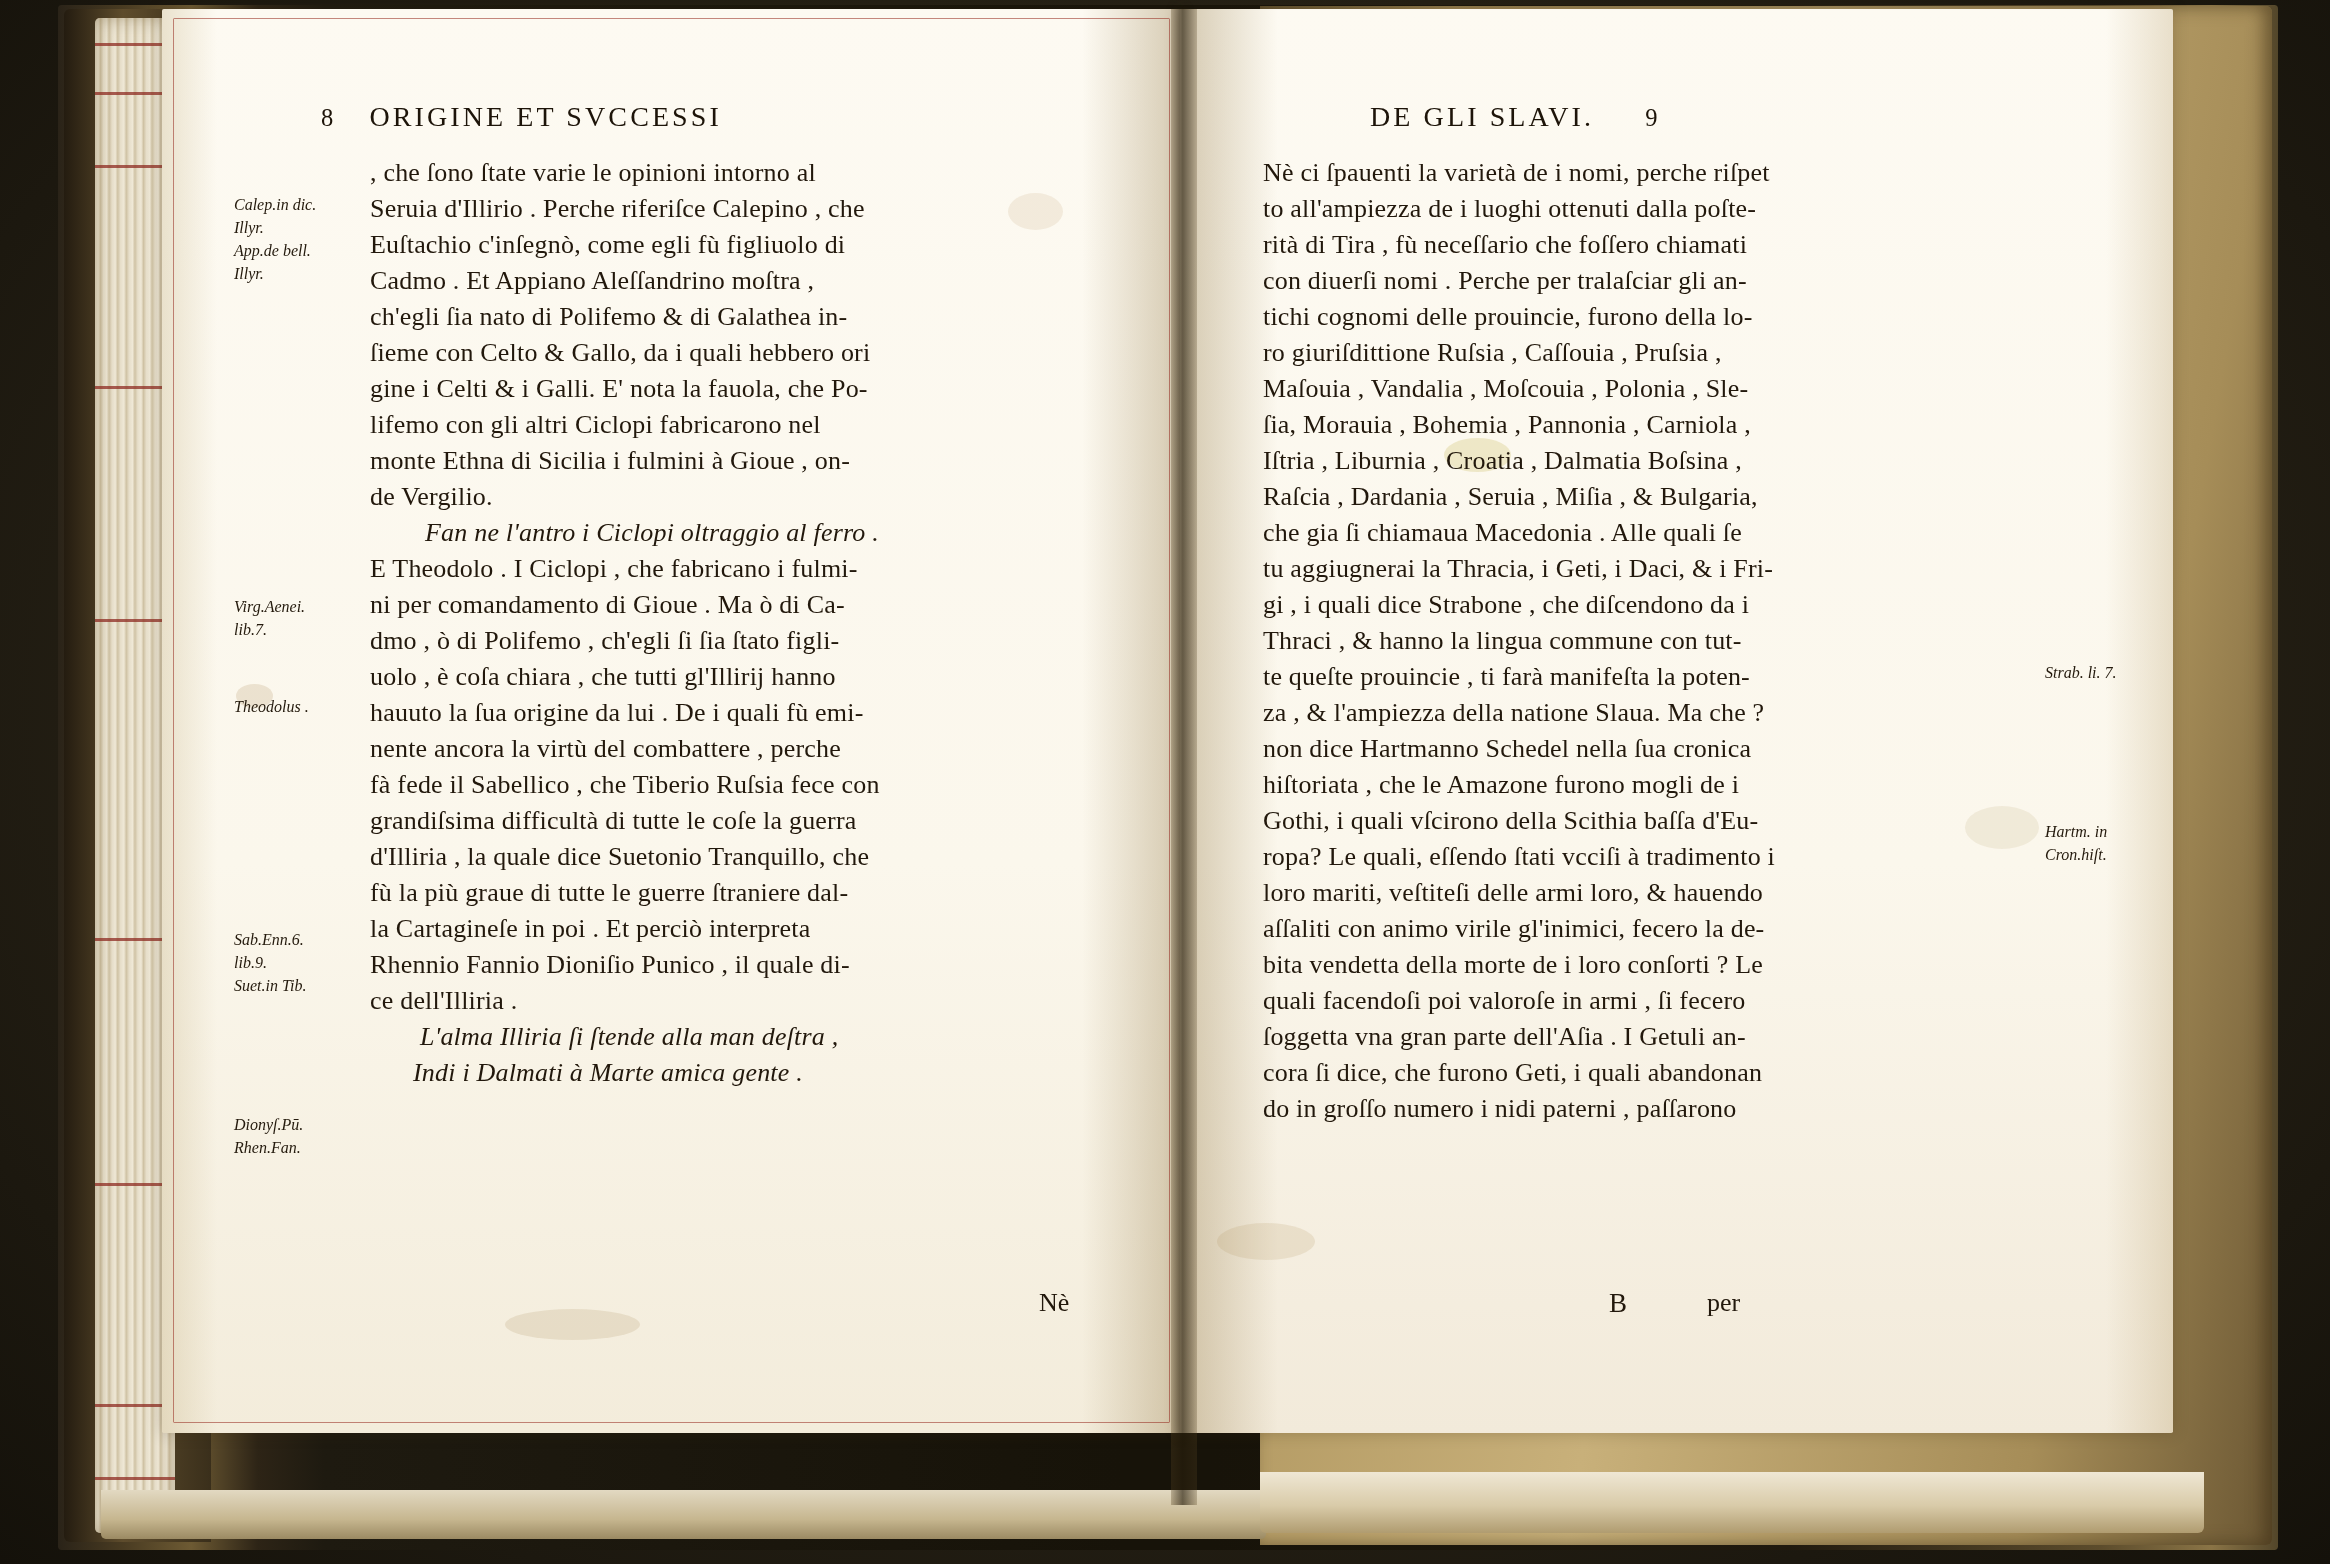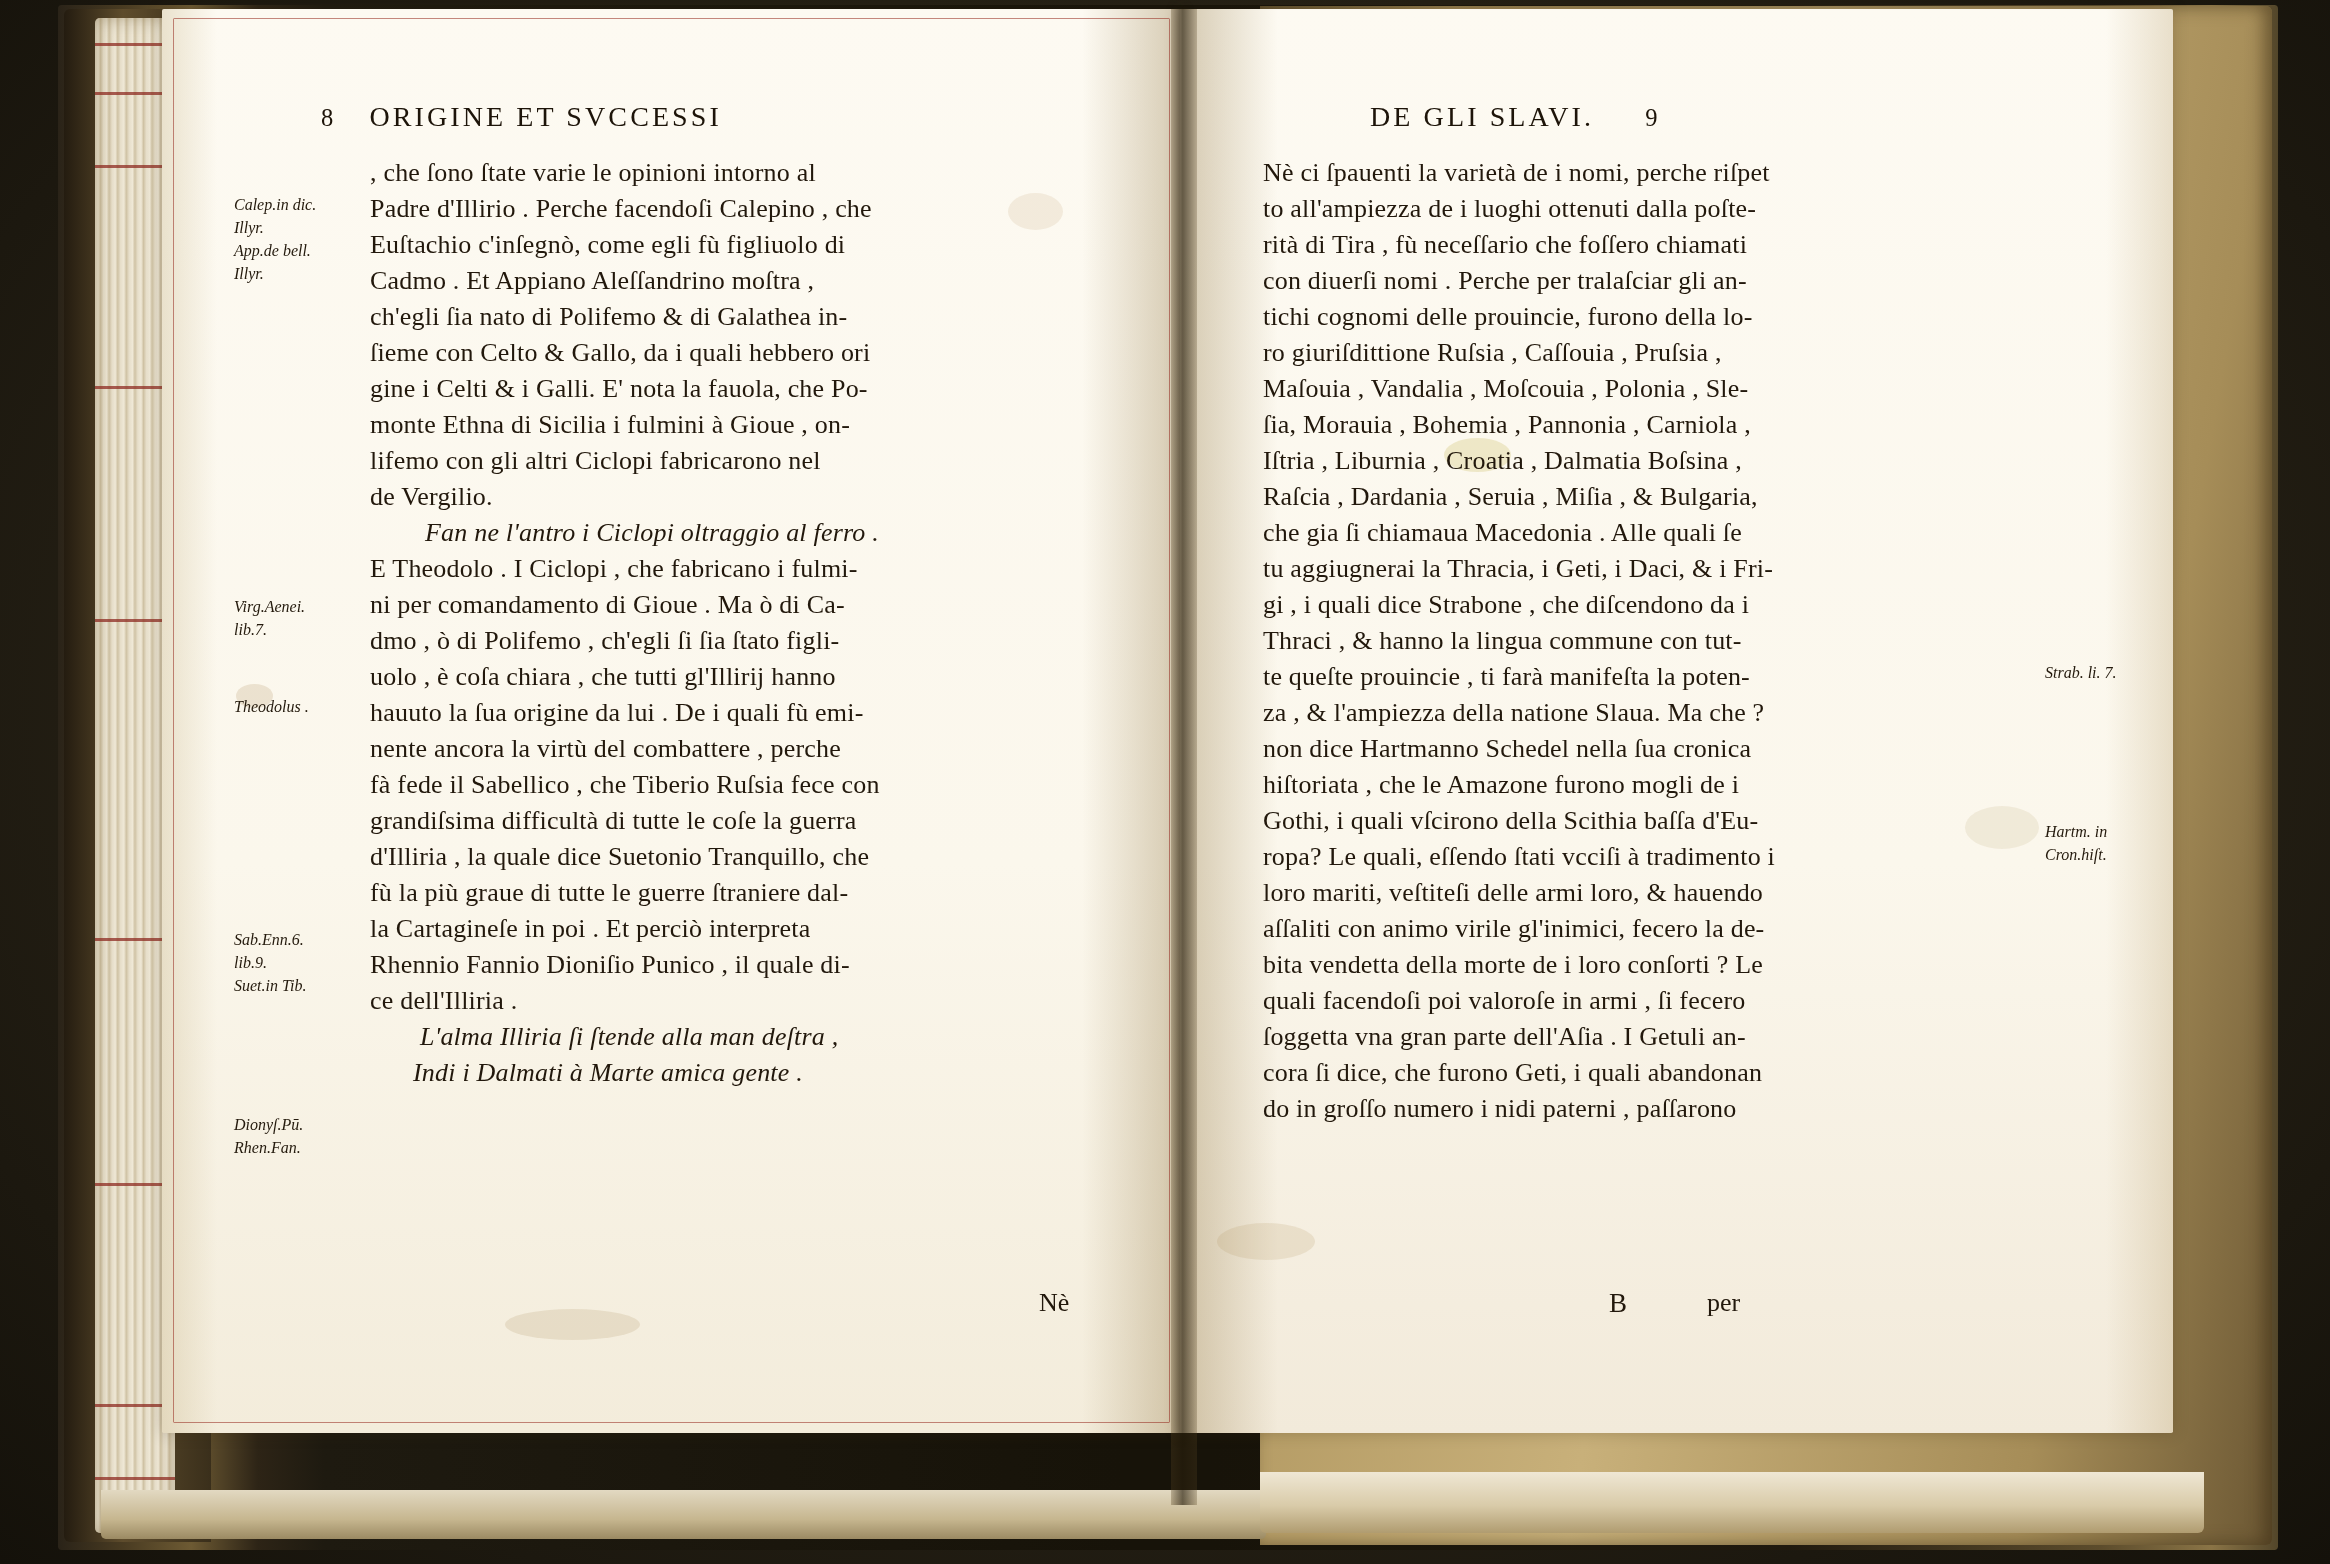--- a/index.html
+++ b/index.html
@@ -275,28 +275,28 @@
           <div>lib.9.</div>
           <div>Suet.in Tib.</div>
         </div>
         <div class="marginal" style="left:72px;top:1104px">
           <div>Dionyſ.Pū.</div>
           <div>Rhen.Fan.</div>
         </div>
 
         <div class="text-col body-text" style="left:208px;top:146px;width:730px">
           <span class="ln">, che ſono ſtate varie le opinioni intorno al</span>
-          <span class="ln">Padre d'Illirio .  Perche facendoſi Calepino , che</span>
+          <span class="ln">Seruia d'Illirio .  Perche riferiſce Calepino , che</span>
           <span class="ln">Euſtachio c'inſegnò, come egli fù figliuolo di</span>
           <span class="ln">Cadmo .  Et Appiano Aleſſandrino moſtra ,</span>
           <span class="ln">ch'egli ſia nato di Polifemo &amp; di Galathea in-</span>
           <span class="ln">ſieme con Celto &amp; Gallo, da i quali hebbero ori</span>
           <span class="ln">gine i Celti &amp; i Galli.  E' nota la fauola, che Po-</span>
+          <span class="ln">lifemo con gli altri Ciclopi fabricarono nel</span>
           <span class="ln">monte Ethna di Sicilia i fulmini à Gioue , on-</span>
-          <span class="ln">lifemo con gli altri Ciclopi fabricarono nel</span>
           <span class="ln">de Vergilio.</span>
 
           <span class="ln italic-verse ind" style="padding-left:55px">Fan ne l'antro i Ciclopi oltraggio al ferro .</span>
 
           <span class="ln">E Theodolo . I Ciclopi , che fabricano i fulmi-</span>
           <span class="ln">ni per comandamento di Gioue .  Ma ò di Ca-</span>
           <span class="ln">dmo , ò di Polifemo ,  ch'egli ſi ſia ſtato figli-</span>
           <span class="ln">uolo ,  è coſa chiara , che tutti gl'Illirij hanno</span>
           <span class="ln">hauuto la ſua origine da lui .  De i quali fù emi-</span>
           <span class="ln">nente ancora la virtù del combattere , perche</span>

